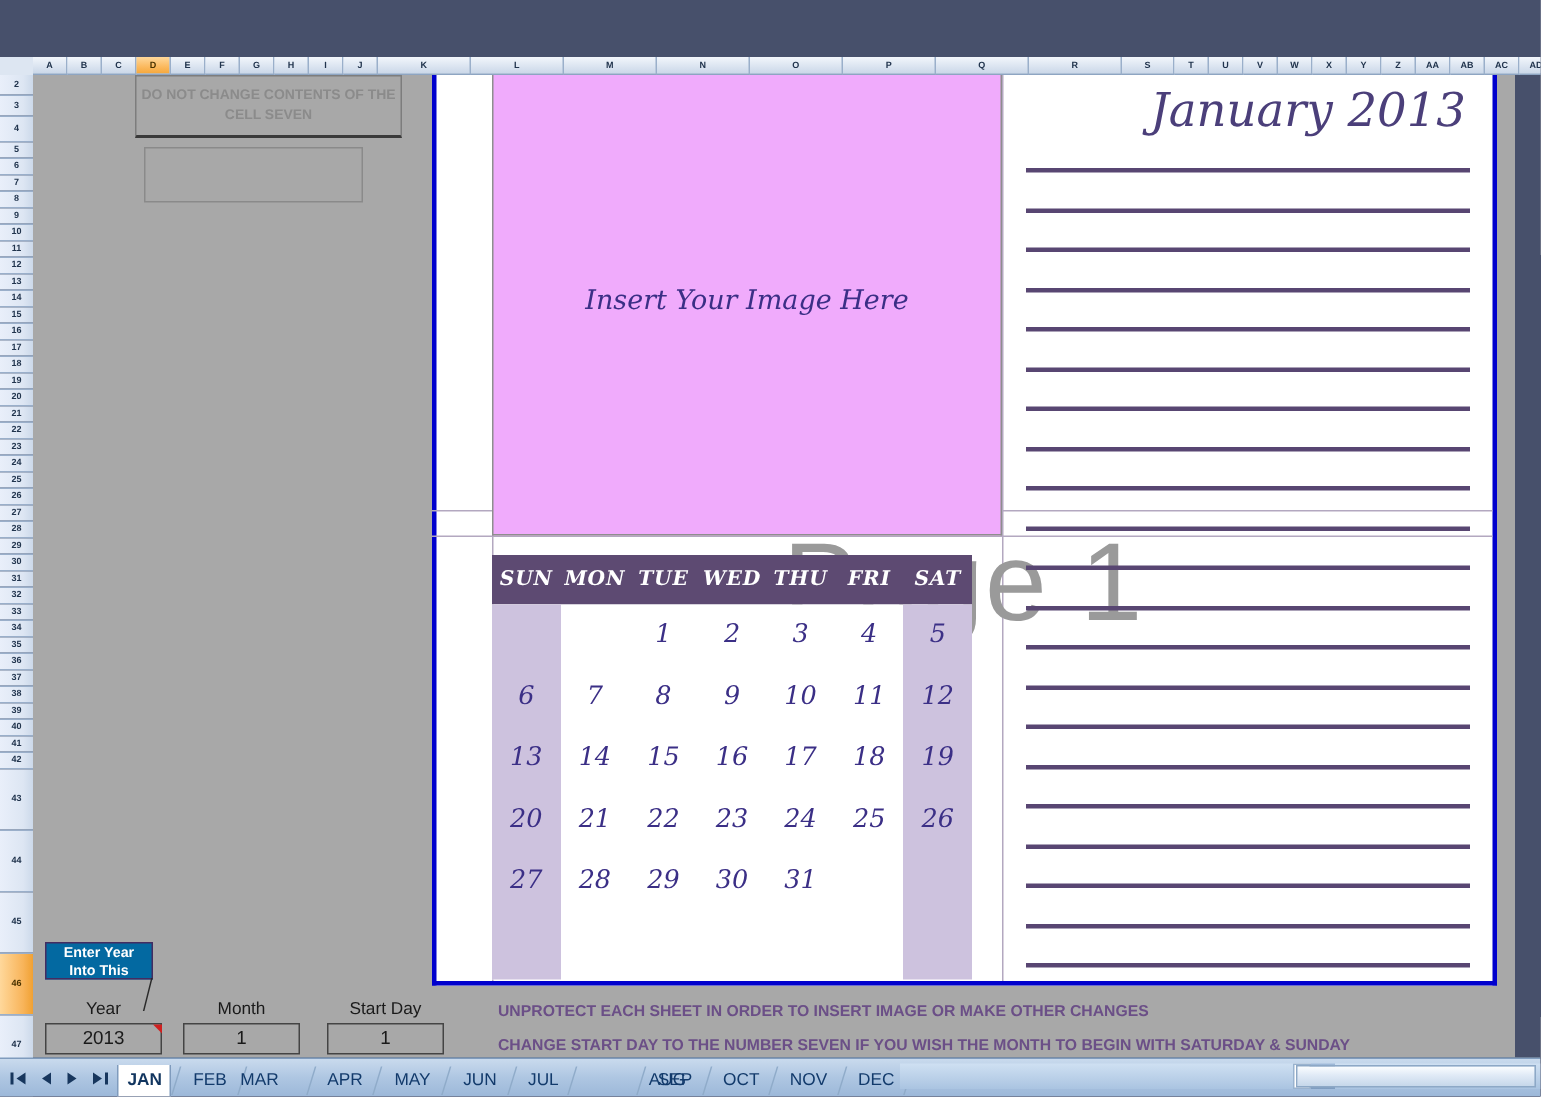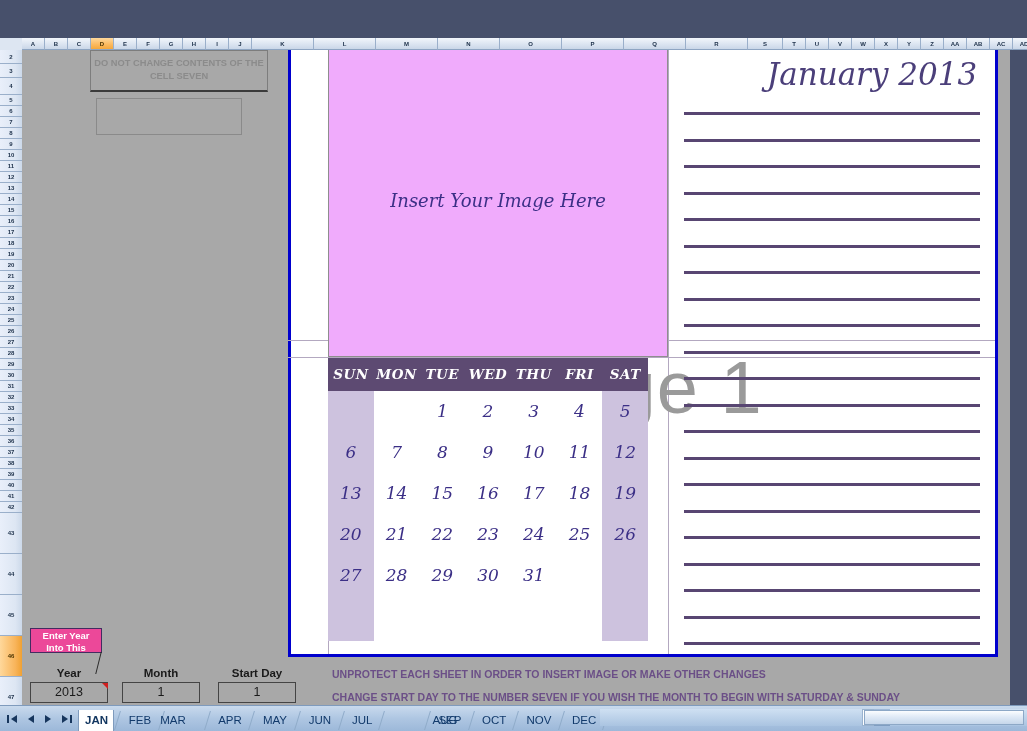--- a/index.html
+++ b/index.html
@@ -122,21 +122,21 @@
     position: absolute; left: 306px; top: 0px; width: 340px; height: 307px;
     background: #f0abfc; border: 1px solid #8e8e8e; border-top: none;
   }
   .imgbox-label {
     position: absolute; left: 0; top: 140px; width: 100%;
     font-family: "DejaVu Serif", serif; font-style: italic;
     font-size: 18px; color: #3b2f86; text-align: center; white-space: nowrap;
   }
 
   
-  .cal { position: absolute; left: 306px; top: 308px; width: 314px; height: 283px; }
+  .cal { position: absolute; left: 306px; top: 320px; width: 314px; height: 283px; }
   .cal-head {
     position: absolute; left: 0; top: 0; width: 320px; height: 33px;
     background: #5d4a72; display: flex;
   }
   .cal-head div {
     flex: 1; text-align: center; line-height: 33px;
     color: #ffffff; font-size: 13.5px;
     font-family: "DejaVu Serif", serif; font-style: italic; font-weight: bold;
     letter-spacing: 0.5px;
   }
@@ -148,30 +148,30 @@
     font-family: "DejaVu Serif", serif; font-style: italic;
     font-size: 17px; color: #3b2f86;
   }
 
   
   .rule { position: absolute; height: 3px; background: #584672; }
 
   
   .tooltip-year {
     position: absolute; left: 8px; top: 578px; width: 72px; height: 25px;
-    background: #ec4899; border: 1px solid #432c61; color: #ffffff;
+    background: #0369a1; border: 1px solid #432c61; color: #ffffff;
     font-size: 9.5px; font-weight: bold; text-align: center; line-height: 12px; padding-top: 1px;
   }
   .tooltip-tail {
     position: absolute; left: 76px; top: 602px; width: 10px; height: 22px;
     border-left: 1px solid #2a2a2a;
     transform: skewX(-14deg);
   }
   .fieldlabel {
-    position: absolute; font-size: 11.5px; font-weight: bold; color: #1a1a1a;
+    position: absolute; font-size: 11.5px; font-weight: normal; color: #1a1a1a;
     text-align: center;
   }
   .fieldcell {
     position: absolute; background: #a8a8a8; border: 1px solid #444;
     font-size: 12.5px; color: #1a1a1a; text-align: center;
   }
   .comment-mark {
     position: absolute; width: 0; height: 0;
     border-top: 6px solid #d02020; border-left: 6px solid transparent;
   }

